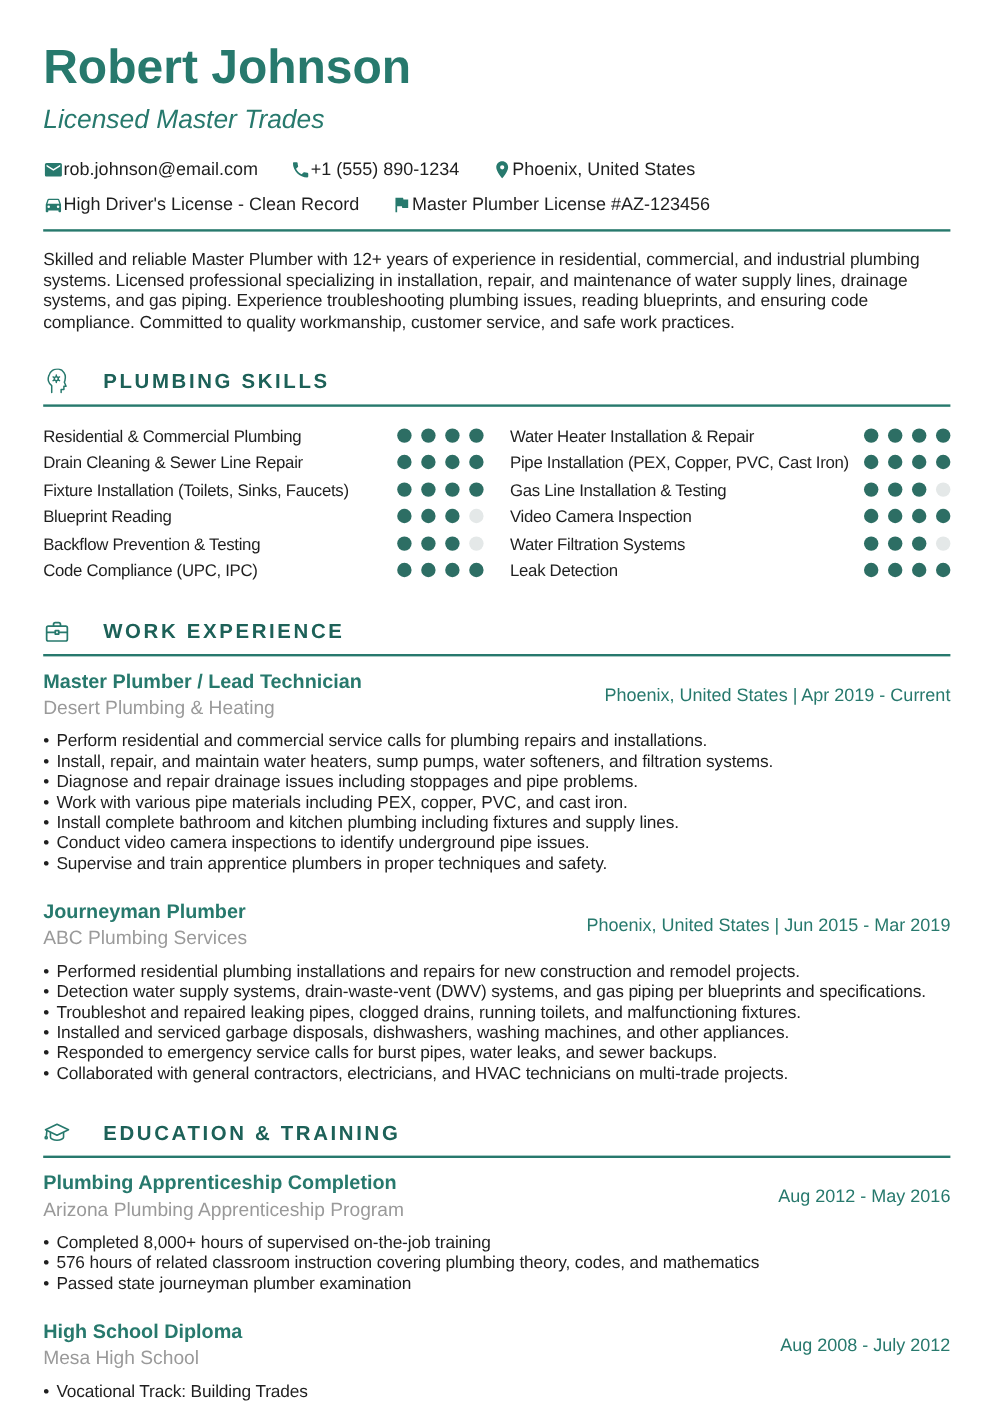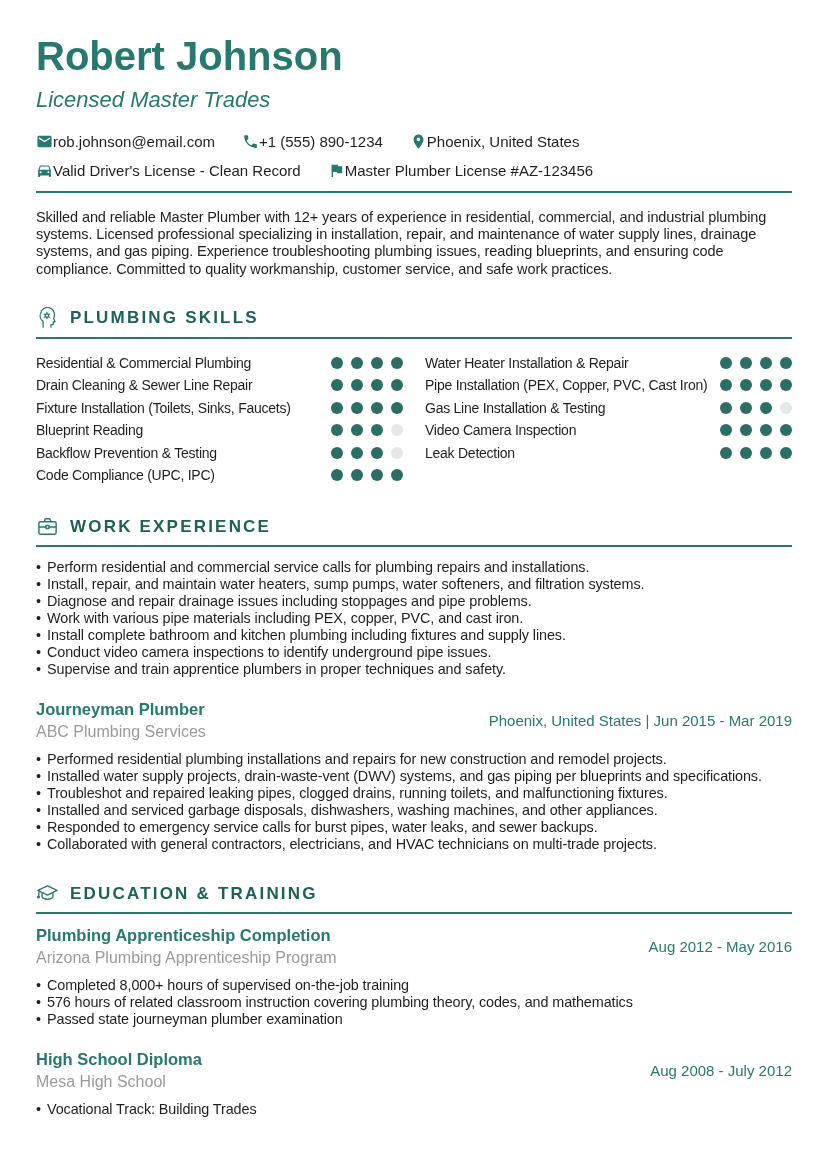--- a/index.html
+++ b/index.html
@@ -22,21 +22,21 @@
   .person-title{font-size:22px;font-style:italic;color:var(--teal);margin:0 0 20px;font-weight:500;}
   .contact-row{display:flex;align-items:center;gap:27px;margin-bottom:12px;font-size:15px;}
   .contact-item{display:flex;align-items:center;gap:0;}
   .contact-item .icon{display:inline-flex;width:17px;height:17px;color:var(--teal);flex:0 0 auto;}
   .contact-item .icon svg{width:100%;height:100%;}
   .header-rule{border:none;border-top:2px solid var(--teal);margin:7px 0 0;}
   
   .summary{font-size:14.5px;line-height:17.2px;margin:16px 0 0;letter-spacing:-0.1px;}
   
   section{margin-top:29px;}
-  .sec-head{display:flex;align-items:center;gap:11px;padding-bottom:7px;border-bottom:2px solid var(--teal);}
+  .sec-head{display:flex;align-items:center;gap:27px;padding-bottom:7px;border-bottom:2px solid var(--teal);}
   .sec-head .icon{display:inline-flex;width:23px;height:23px;color:var(--teal);flex:0 0 auto;}
   .sec-head .icon svg{width:100%;height:100%;}
   .sec-head h2{margin:0;font-size:17px;letter-spacing:2.2px;color:var(--teal-dark);font-weight:700;}
   
   .skills-grid{display:grid;grid-template-columns:1fr 1fr;column-gap:22px;margin-top:13px;}
   .skill{display:flex;align-items:center;justify-content:space-between;height:22.4px;}
   .skill-label{font-size:14px;letter-spacing:-0.25px;white-space:nowrap;}
   .dots{display:flex;gap:8px;flex:0 0 auto;margin-left:10px;}
   .dot{width:12px;height:12px;border-radius:50%;background:var(--dot);}
   .dot.empty{background:var(--dot-empty);}
@@ -87,21 +87,21 @@
             <span class="contact-text">Phoenix, United States</span>
           </div>
         </div>
       <div class="contact-row" id="contact-row-1">
           <div class="contact-item">
             <span class="icon">
               <svg viewBox="0 0 24 24" fill="currentColor">
                 <path d="M18.92 6.01C18.72 5.42 18.16 5 17.5 5h-11c-.66 0-1.21.42-1.42 1.01L3 12v8c0 .55.45 1 1 1h1c.55 0 1-.45 1-1v-1h12v1c0 .55.45 1 1 1h1c.55 0 1-.45 1-1v-8l-2.08-5.99zM6.5 16a1.5 1.5 0 1 1 0-3 1.5 1.5 0 0 1 0 3zm11 0a1.5 1.5 0 1 1 0-3 1.5 1.5 0 0 1 0 3zM5 11l1.5-4.5h11L19 11H5z"></path>
               </svg>
             </span>
-            <span class="contact-text">Valid Driver's License - Clean Record</span>
+            <span class="contact-text">High Driver's License - Clean Record</span>
           </div>
           <div class="contact-item">
             <span class="icon">
               <svg viewBox="0 0 24 24" fill="currentColor">
                 <path d="M14.4 6 14 4H5v17h2v-7h5.6l.4 2h7V6z"></path>
               </svg>
             </span>
             <span class="contact-text">Master Plumber License #AZ-123456</span>
           </div>
         </div>
@@ -210,20 +210,29 @@
           <div class="skill">
             <span class="skill-label">Video Camera Inspection</span>
             <span class="dots">
               <span class="dot"></span>
               <span class="dot"></span>
               <span class="dot"></span>
               <span class="dot"></span>
             </span>
           </div>
           <div class="skill">
+            <span class="skill-label">Water Filtration Systems</span>
+            <span class="dots">
+              <span class="dot"></span>
+              <span class="dot"></span>
+              <span class="dot"></span>
+              <span class="dot empty"></span>
+            </span>
+          </div>
+          <div class="skill">
             <span class="skill-label">Leak Detection</span>
             <span class="dots">
               <span class="dot"></span>
               <span class="dot"></span>
               <span class="dot"></span>
               <span class="dot"></span>
             </span>
           </div>
         </div>
     </div>
@@ -235,41 +244,48 @@
         <svg viewBox="0 0 24 24" fill="none" stroke="currentColor" stroke-width="1.5" stroke-linejoin="round">
           <rect x="3" y="7" width="18" height="13" rx="1.5"></rect>
           <path d="M9 7V5.5A1.5 1.5 0 0 1 10.5 4h3A1.5 1.5 0 0 1 15 5.5V7"></path>
           <path d="M3 12.5h7.5M13.5 12.5H21M10.5 11h3v3h-3z"></path>
         </svg>
       </span>
       <h2>WORK EXPERIENCE</h2>
     </div>
     <div class="entries" id="jobs">
         <div class="entry">
+          <div class="entry-head">
+            <div>
+              <div class="entry-title">Master Plumber / Lead Technician</div>
+              <div class="entry-sub">Desert Plumbing &amp; Heating</div>
+            </div>
+            <div class="entry-meta">Phoenix, United States | Apr 2019 - Current</div>
+          </div>
           <ul class="bullets">
             <li>Perform residential and commercial service calls for plumbing repairs and installations.</li>
             <li>Install, repair, and maintain water heaters, sump pumps, water softeners, and filtration systems.</li>
             <li>Diagnose and repair drainage issues including stoppages and pipe problems.</li>
             <li>Work with various pipe materials including PEX, copper, PVC, and cast iron.</li>
             <li>Install complete bathroom and kitchen plumbing including fixtures and supply lines.</li>
             <li>Conduct video camera inspections to identify underground pipe issues.</li>
             <li>Supervise and train apprentice plumbers in proper techniques and safety.</li>
           </ul>
         </div>
         <div class="entry">
           <div class="entry-head">
             <div>
               <div class="entry-title">Journeyman Plumber</div>
               <div class="entry-sub">ABC Plumbing Services</div>
             </div>
             <div class="entry-meta">Phoenix, United States | Jun 2015 - Mar 2019</div>
           </div>
           <ul class="bullets">
             <li>Performed residential plumbing installations and repairs for new construction and remodel projects.</li>
-            <li>Installed water supply projects, drain-waste-vent (DWV) systems, and gas piping per blueprints and specifications.</li>
+            <li>Detection water supply systems, drain-waste-vent (DWV) systems, and gas piping per blueprints and specifications.</li>
             <li>Troubleshot and repaired leaking pipes, clogged drains, running toilets, and malfunctioning fixtures.</li>
             <li>Installed and serviced garbage disposals, dishwashers, washing machines, and other appliances.</li>
             <li>Responded to emergency service calls for burst pipes, water leaks, and sewer backups.</li>
             <li>Collaborated with general contractors, electricians, and HVAC technicians on multi-trade projects.</li>
           </ul>
         </div>
       </div>
   </section>
 
   <section>

